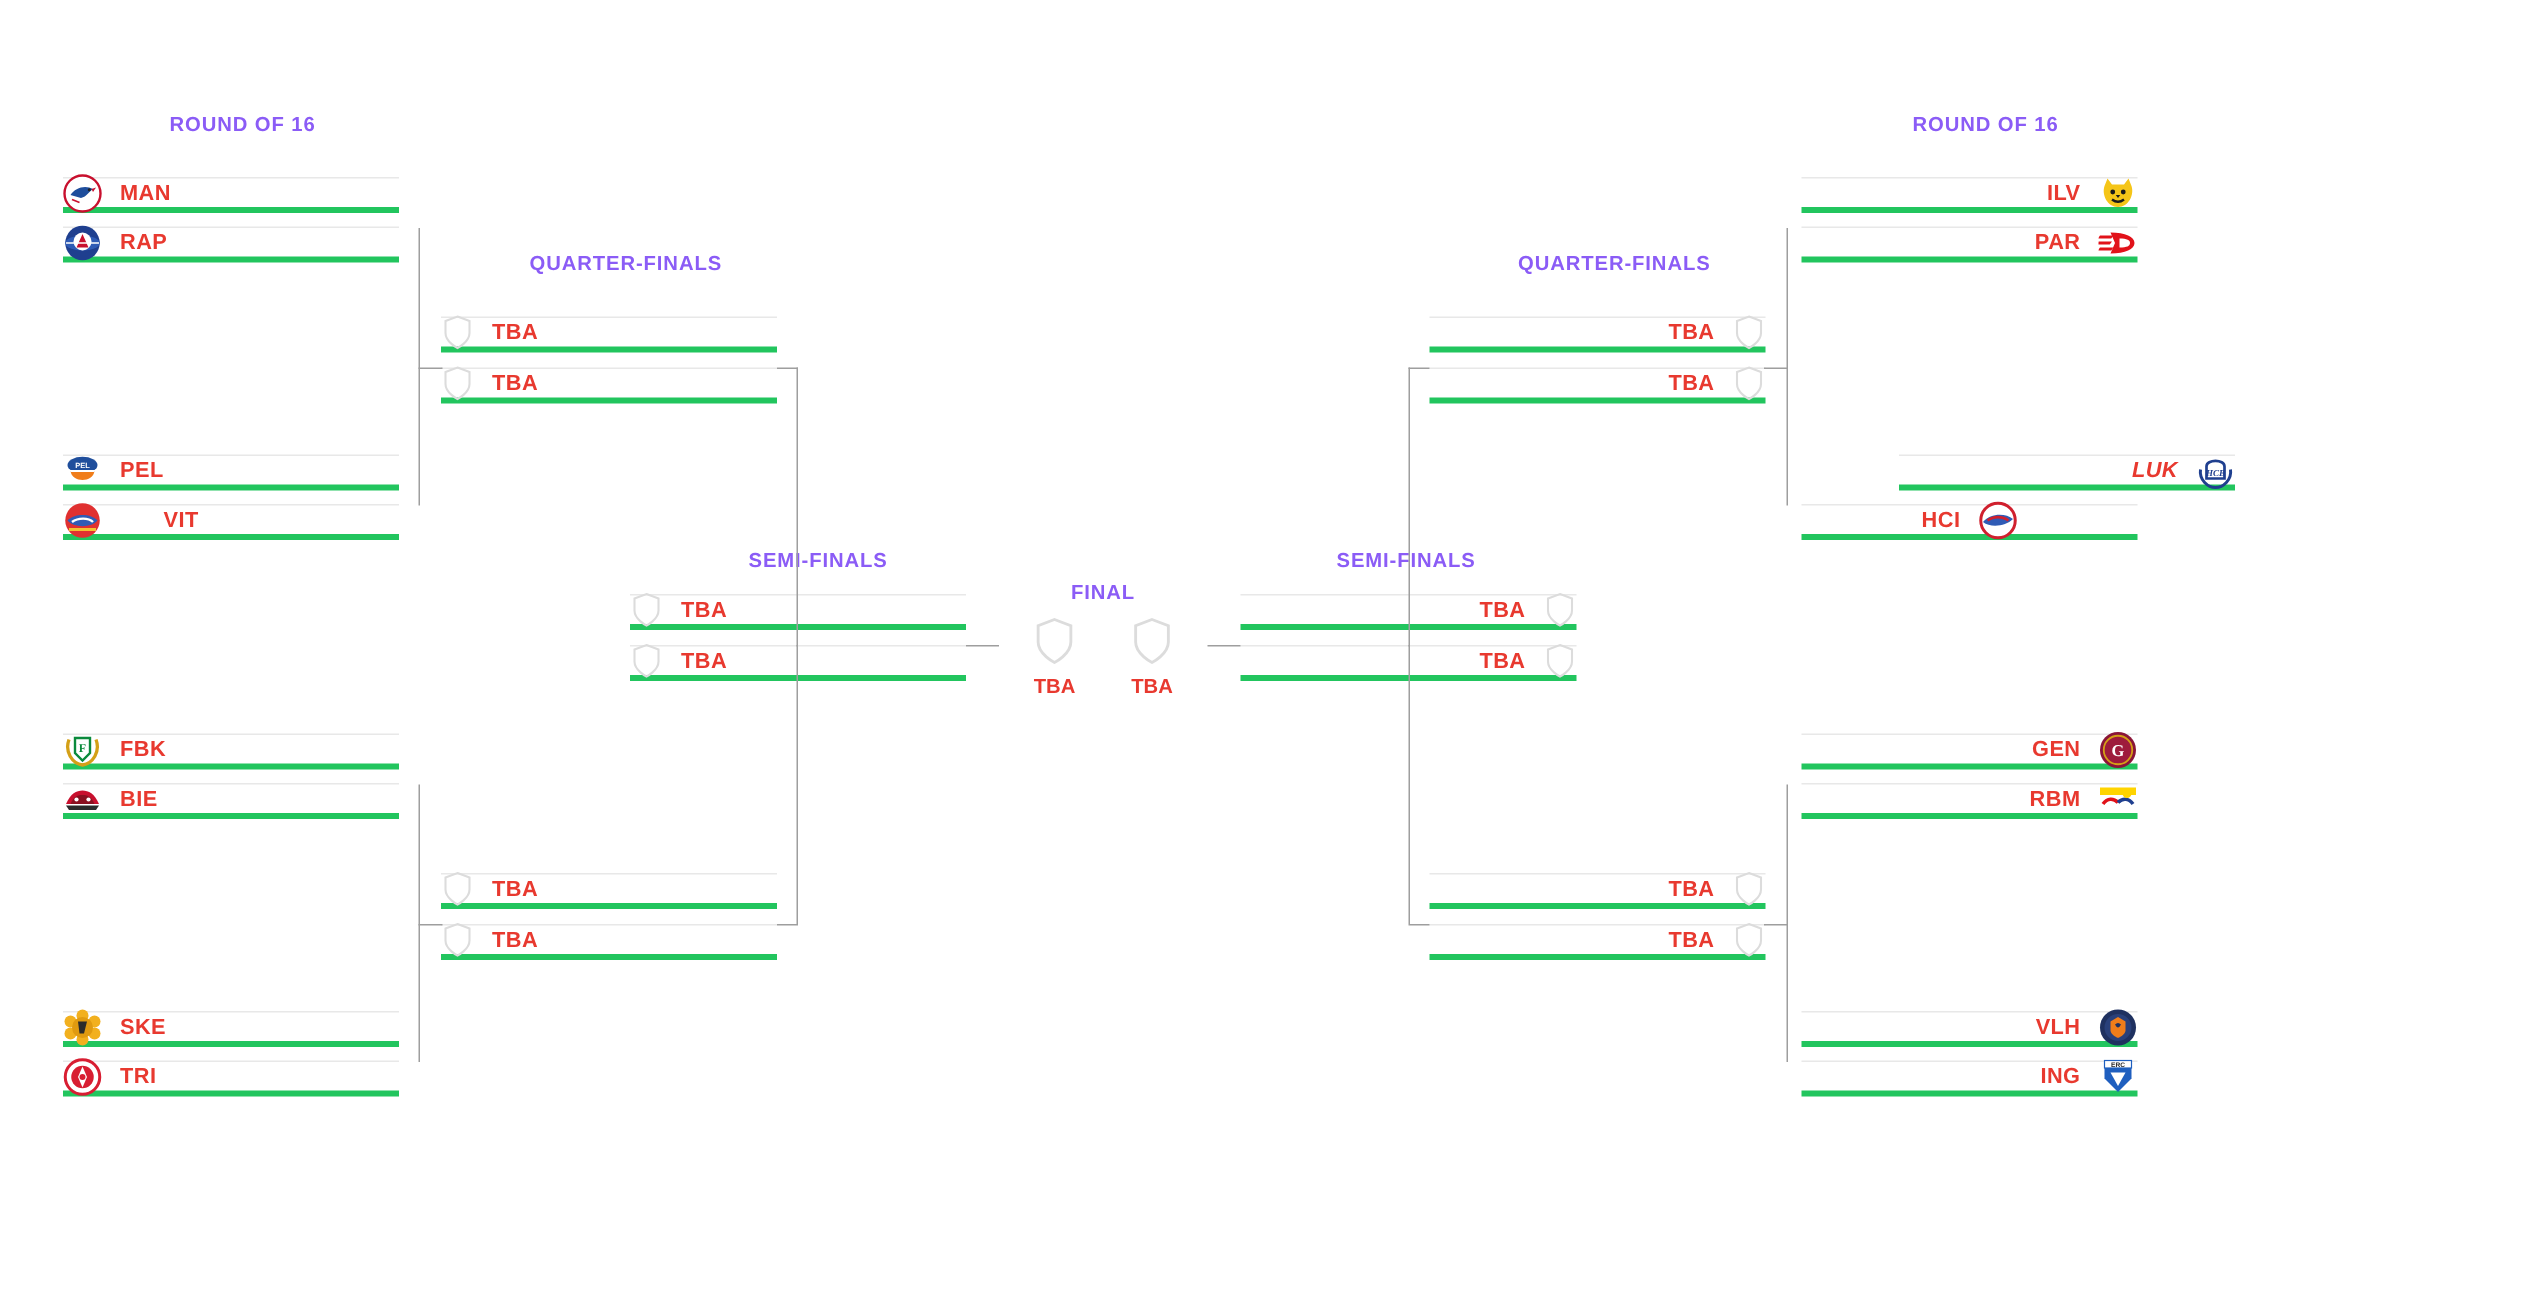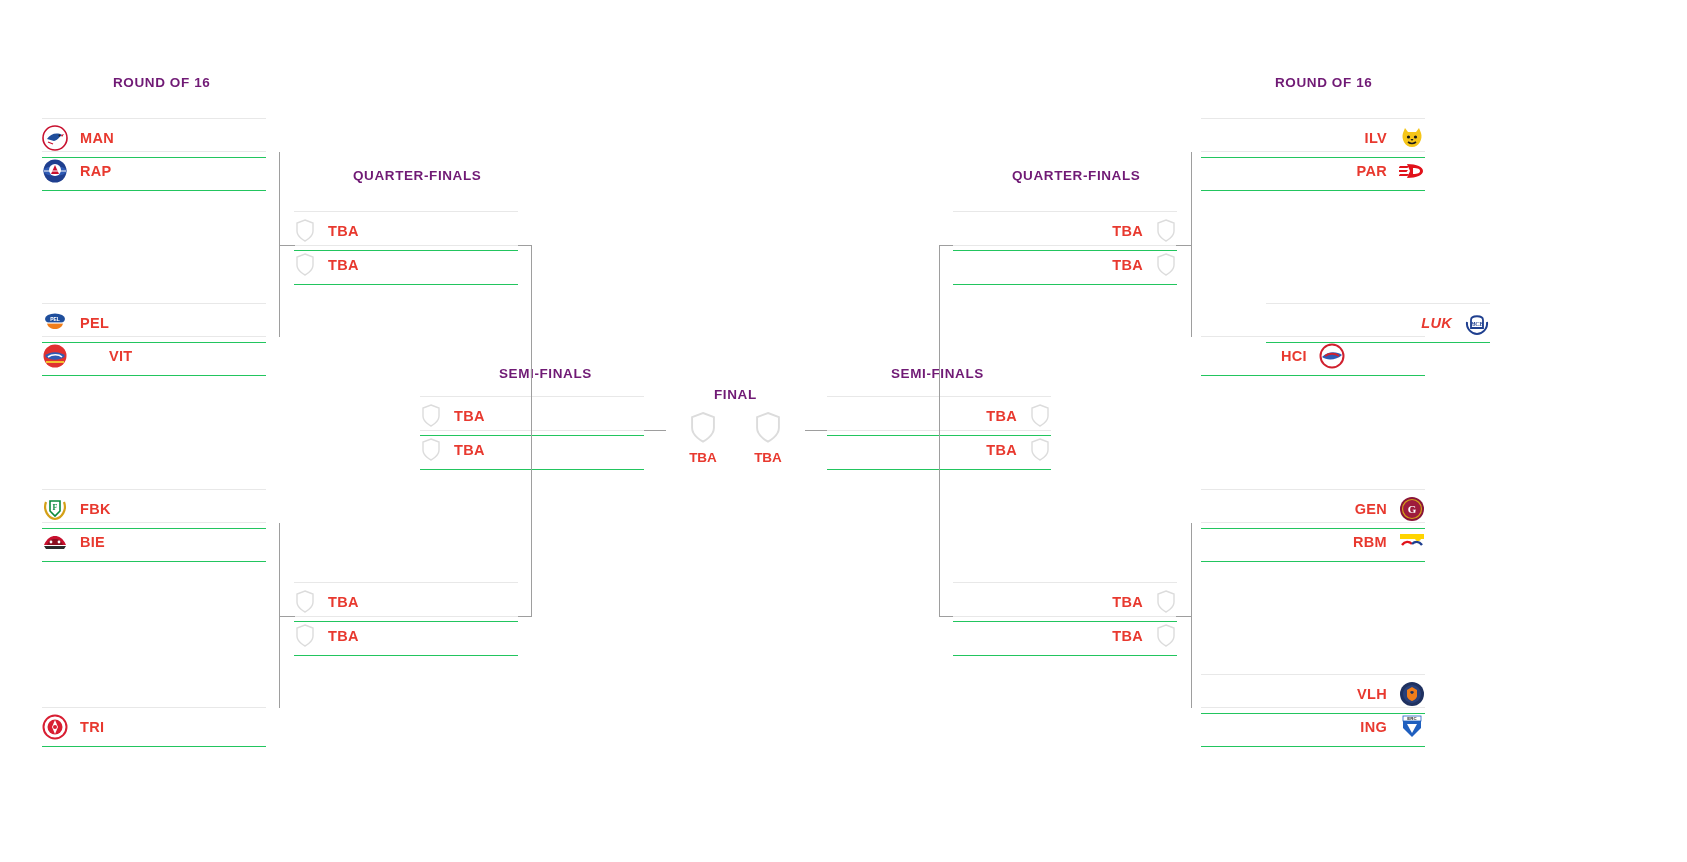--- a/index.html
+++ b/index.html
@@ -9,33 +9,33 @@
     font-family:"Liberation Sans", sans-serif;
     overflow:hidden;
   }
   #bracket { position:relative; width:1687px; height:862px; }
 
   .round-label{
     position:absolute;
     font-size:13.5px;
     font-weight:600;
     letter-spacing:0.6px;
-    color:#701a75;
+    color:#8b5cf6;
     white-space:nowrap;
     text-transform:uppercase;
   }
 
   
   .slot{
     position:absolute;
-    height:40px;
+    height:24px;
     display:flex;
     align-items:center;
     border-top:1px solid #e8e8e8;
-    border-bottom:1px solid #22c55e;
+    border-bottom:4px solid #22c55e;
   }
   .slot .abbr{
     font-size:14.5px;
     font-weight:700;
     color:#e8392f;
     letter-spacing:.3px;
   }
   .slot.left .abbr{ margin-left:12px; }
   .slot.right{ justify-content:flex-end; }
   .slot.right .abbr{ margin-right:12px; }
@@ -155,20 +155,37 @@
         <path d="M2 16 C5 9, 9 7, 13 7 C17 7, 21 9, 24 16 Z" fill="#c8102e"></path>
         <path d="M5 16 C7 11, 10 10, 13 10 C16 10, 19 11, 21 16 Z" fill="#8a1020"></path>
         <circle cx="9" cy="13" r="1.4" fill="#fff"></circle>
         <circle cx="17" cy="13" r="1.4" fill="#fff"></circle>
         <path d="M2 17 h22 l-2 3 h-18 Z" fill="#2b2b2b"></path>
       </svg>
     </span>
     <span class="abbr">BIE</span>
   </div>
 
+  <div class="slot left" style="left:42px; top:674px; width:224px;">
+    <span class="logo">
+      <svg viewBox="0 0 26 26">
+        <g fill="#f2b01e">
+          <circle cx="13" cy="5" r="4"></circle>
+            <circle cx="21" cy="9" r="4"></circle>
+          <circle cx="21" cy="17" r="4"></circle>
+            <circle cx="13" cy="21" r="4"></circle>
+          <circle cx="5" cy="17" r="4"></circle>
+            <circle cx="5" cy="9" r="4"></circle>
+        </g>
+        <circle cx="13" cy="13" r="7" fill="#e09a10"></circle>
+        <path d="M10 9 h6 l-2 8 h-3 Z" fill="#2b2b2b"></path>
+      </svg>
+    </span>
+    <span class="abbr">SKE</span>
+  </div>
 
   <div class="slot left" style="left:42px; top:707px; width:224px;">
     <span class="logo">
       <svg viewBox="0 0 26 26">
         <circle cx="13" cy="13" r="11.5" fill="#ffffff" stroke="#d81e32" stroke-width="2"></circle>
         <circle cx="13" cy="13" r="7.5" fill="#d81e32"></circle>
         <path d="M13 6 L16 13 L13 20 L10 13 Z" fill="#ffffff"></path>
         <circle cx="13" cy="13" r="2" fill="#d81e32"></circle>
       </svg>
     </span>

